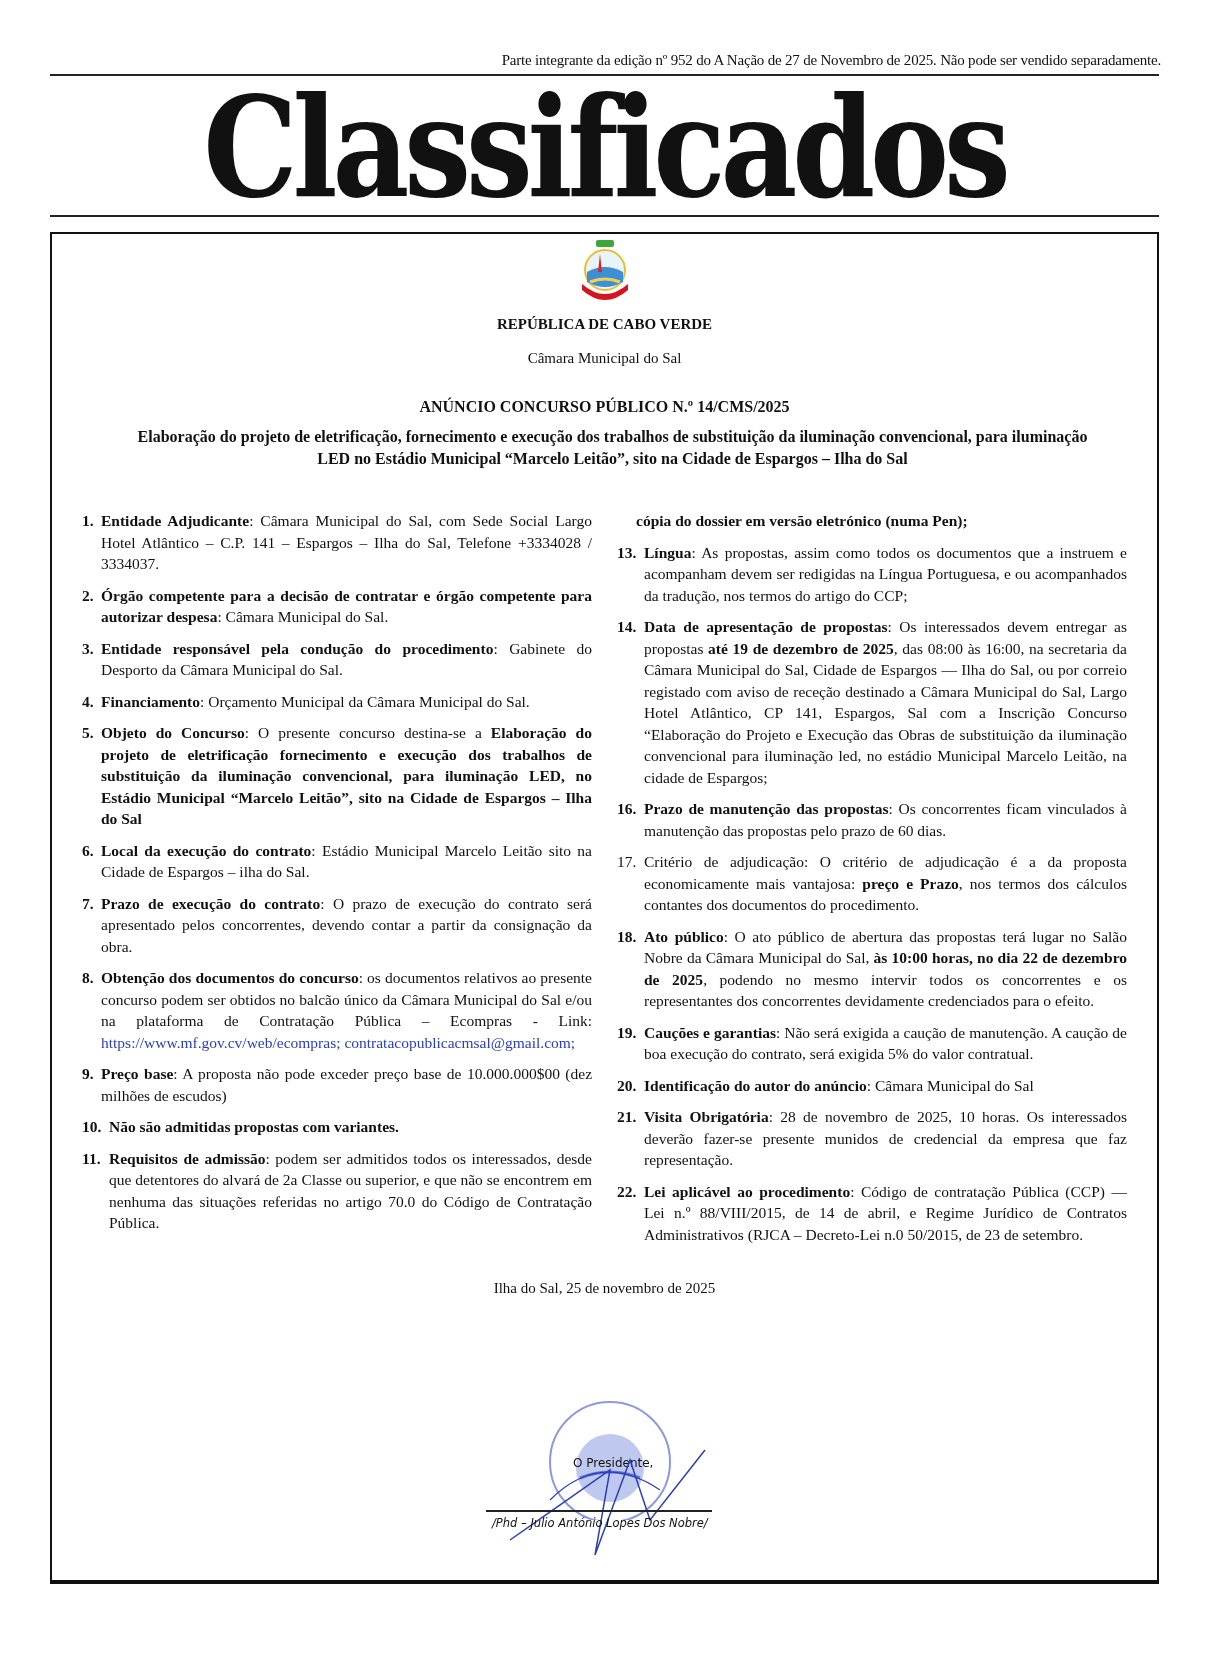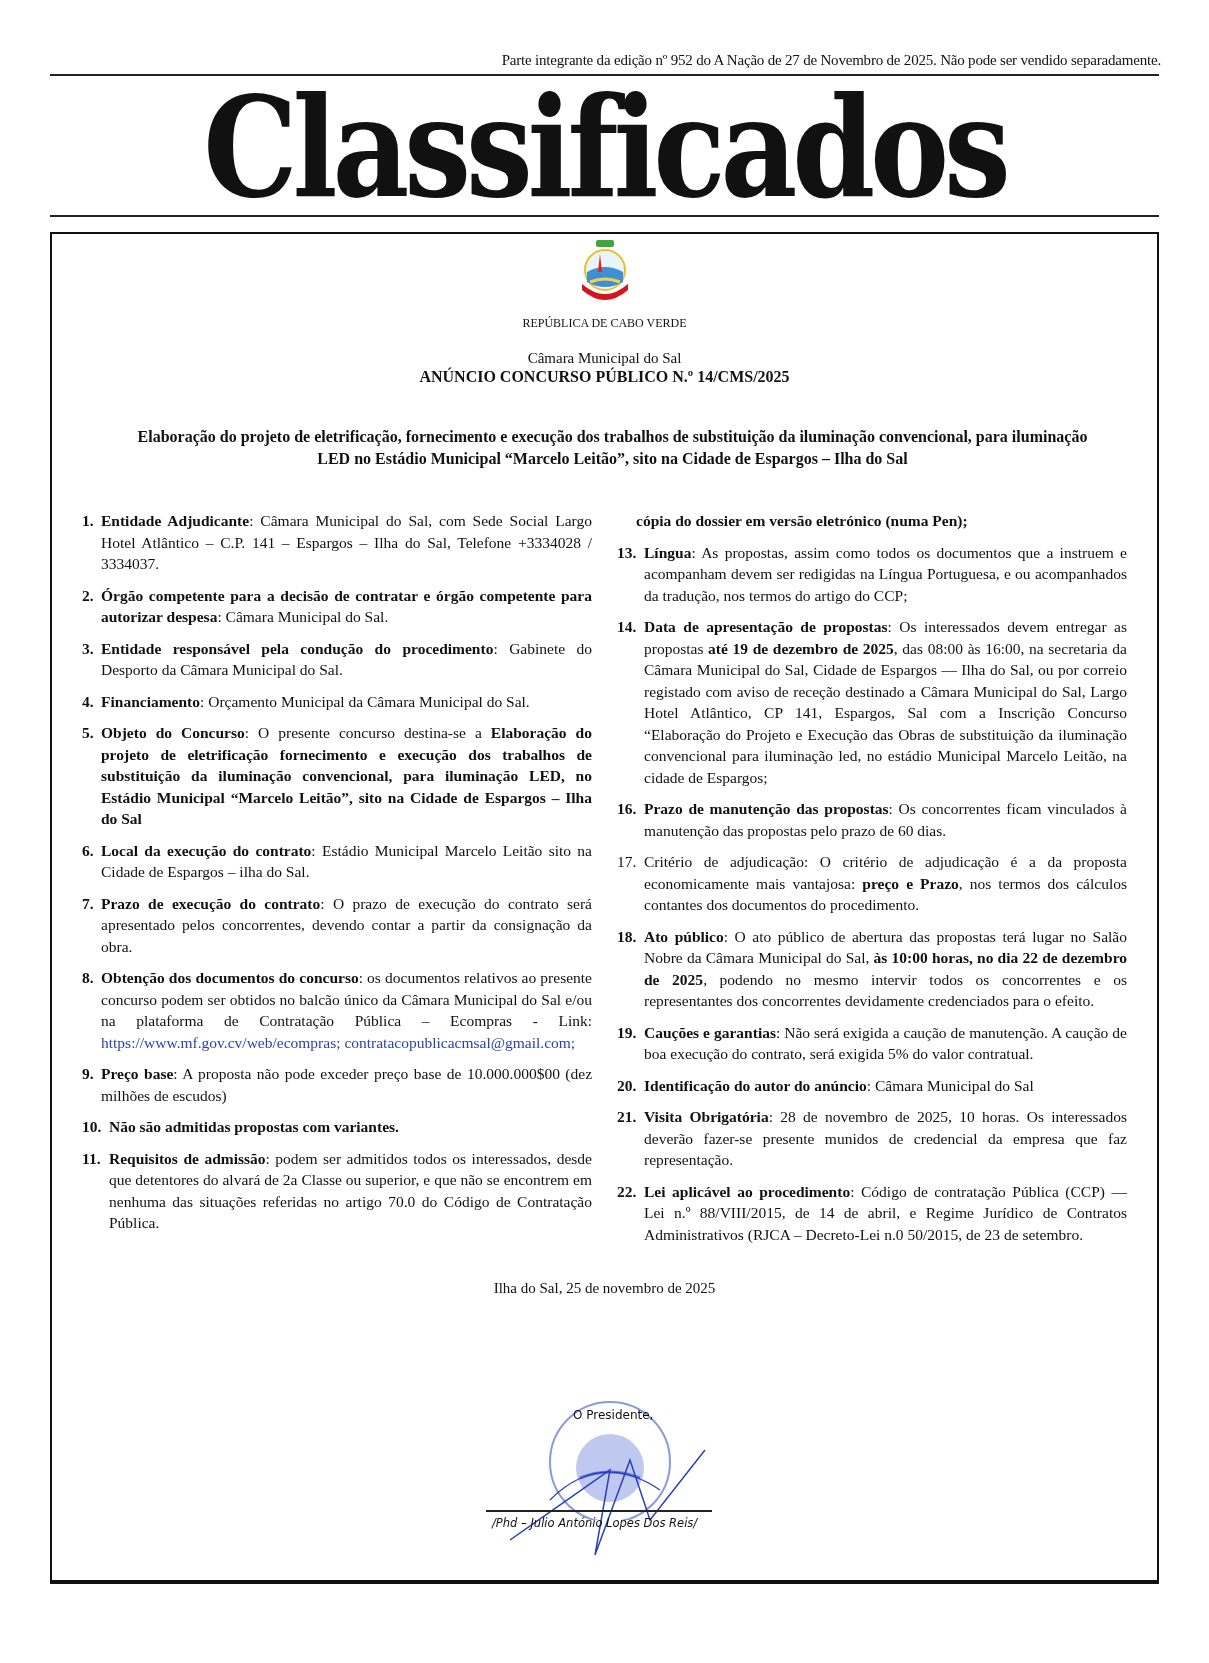--- a/index.html
+++ b/index.html
@@ -4,37 +4,37 @@
 <style>
   html, body { margin:0; padding:0; background:#ffffff; }
   body { width:1209px; height:1663px; position:relative; overflow:hidden; color:#111; font-family:"Liberation Serif", serif; }
   .topnote { position:absolute; right:48px; top:52px; font-size:15px; font-family:"Liberation Serif", serif; letter-spacing:-0.2px; color:#111; }
   .rule-top { position:absolute; left:50px; right:50px; top:74px; height:2px; background:#222; }
   .masthead { position:absolute; left:0; right:0; top:78px; text-align:center; font-family:"DejaVu Serif", serif; font-weight:bold; font-size:138px; letter-spacing:-6px; line-height:140px; color:#111; transform:scaleX(0.86); transform-origin:center top; }
   .rule-mid { position:absolute; left:50px; right:50px; top:215px; height:2px; background:#222; }
   .box { position:absolute; left:50px; right:50px; top:232px; height:1352px; border:2px solid #111; border-bottom-width:4px; box-sizing:border-box; }
   .emblem { position:absolute; left:578px; top:238px; width:54px; height:68px; }
   .center { position:absolute; left:0; right:0; text-align:center; }
-  .rep { top:316px; font-weight:normal; font-size:12px; }
+  .rep { top:316px; font-weight:bold; font-size:15px; }
   .cam { top:350px; font-size:15px; }
-  .anun { top:368px; font-weight:bold; font-size:16px; }
+  .anun { top:398px; font-weight:bold; font-size:16px; }
   .subject { top:426px; font-weight:bold; font-size:16px; line-height:22px; padding:0 110px;margin-left:16px; }
   .col { position:absolute; top:510px; width:510px; font-size:15.5px; line-height:21.5px; text-align:justify; }
   .col.left { left:82px; }
   .col.right { left:617px; }
   .item { position:relative; padding-left:19px; margin-bottom:10px; }
   .item.two { padding-left:27px; }
   .num { position:absolute; left:0; top:0; font-weight:bold; }
   .num.plain { font-weight:normal; }
   .b { font-weight:bold; }
   .link { color:#2a3fb8; }
   .cont { padding-left:19px; margin-bottom:10px;font-weight:bold; }
   .place-date { top:1280px; font-size:15px; }
   .stamp { position:absolute; left:510px; top:1390px; width:200px; height:130px; }
-  .pres { position:absolute; left:573px; top:1408px; font-family:"DejaVu Sans", sans-serif; font-size:12px; color:#111; }
+  .pres { position:absolute; left:573px; top:1456px; font-family:"DejaVu Sans", sans-serif; font-size:12px; color:#111; }
   .sigline { position:absolute; left:486px; top:1510px; width:226px; height:2px; background:#222; }
   .signame { position:absolute; left:492px; top:1516px; font-family:"DejaVu Sans", sans-serif; font-size:11.5px; font-style:italic; color:#111; }
   .sig { position:absolute; left:490px; top:1430px; width:230px; height:130px; }
 </style>
 </head>
 <body>
 
 <div class="topnote">Parte integrante da edição nº 952 do A Nação de 27 de Novembro de 2025. Não pode ser vendido separadamente.</div>
 <div class="rule-top"></div>
 <div class="masthead">Classificados</div>
@@ -89,13 +89,13 @@
   <circle cx="100" cy="72" r="60" fill="none" stroke="#6f7fd6" stroke-width="2" opacity="0.8"></circle>
   <circle cx="100" cy="78" r="34" fill="#8a9ae0" opacity="0.55"></circle>
   <path d="M70 88 Q100 76 130 88" stroke="#3b4fc8" stroke-width="3" fill="none" opacity="0.7"></path>
 </svg>
 <div class="pres">O Presidente,</div>
 <svg class="sig" viewBox="0 0 230 130">
   <path d="M20 110 L120 40 L105 125 L140 30 L160 90 L215 20" stroke="#2a3fb8" stroke-width="1.5" fill="none"></path>
   <path d="M60 70 Q110 20 170 60" stroke="#2a3fb8" stroke-width="1.2" fill="none"></path>
 </svg>
 <div class="sigline"></div>
-<div class="signame">/Phd – Julio António Lopes Dos Reis/</div>
+<div class="signame">/Phd – Julio António Lopes Dos Nobre/</div>
 
 </body></html>

